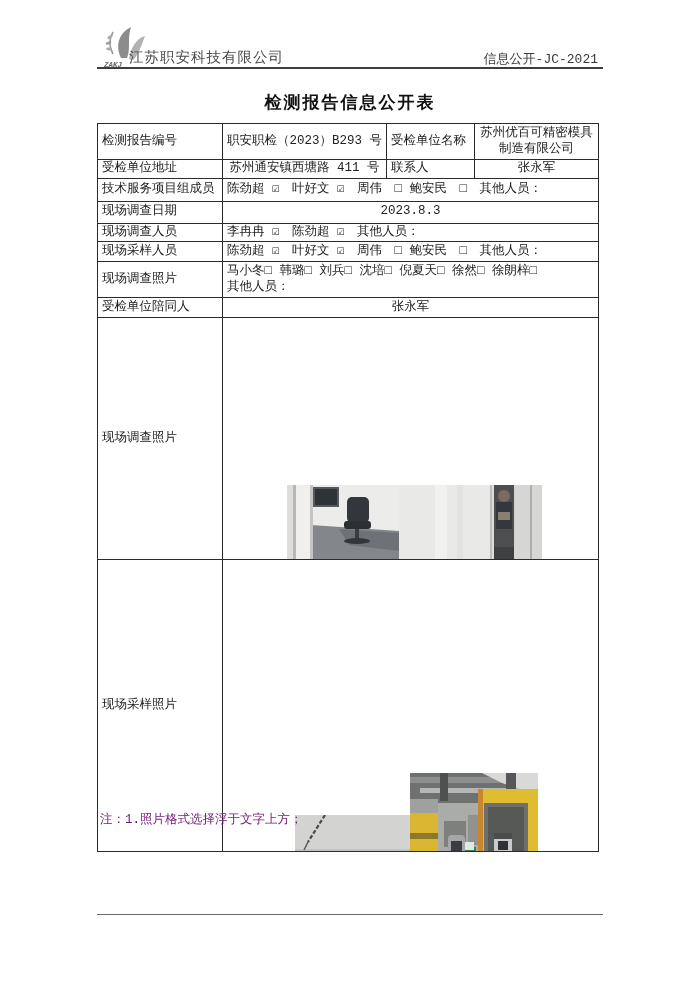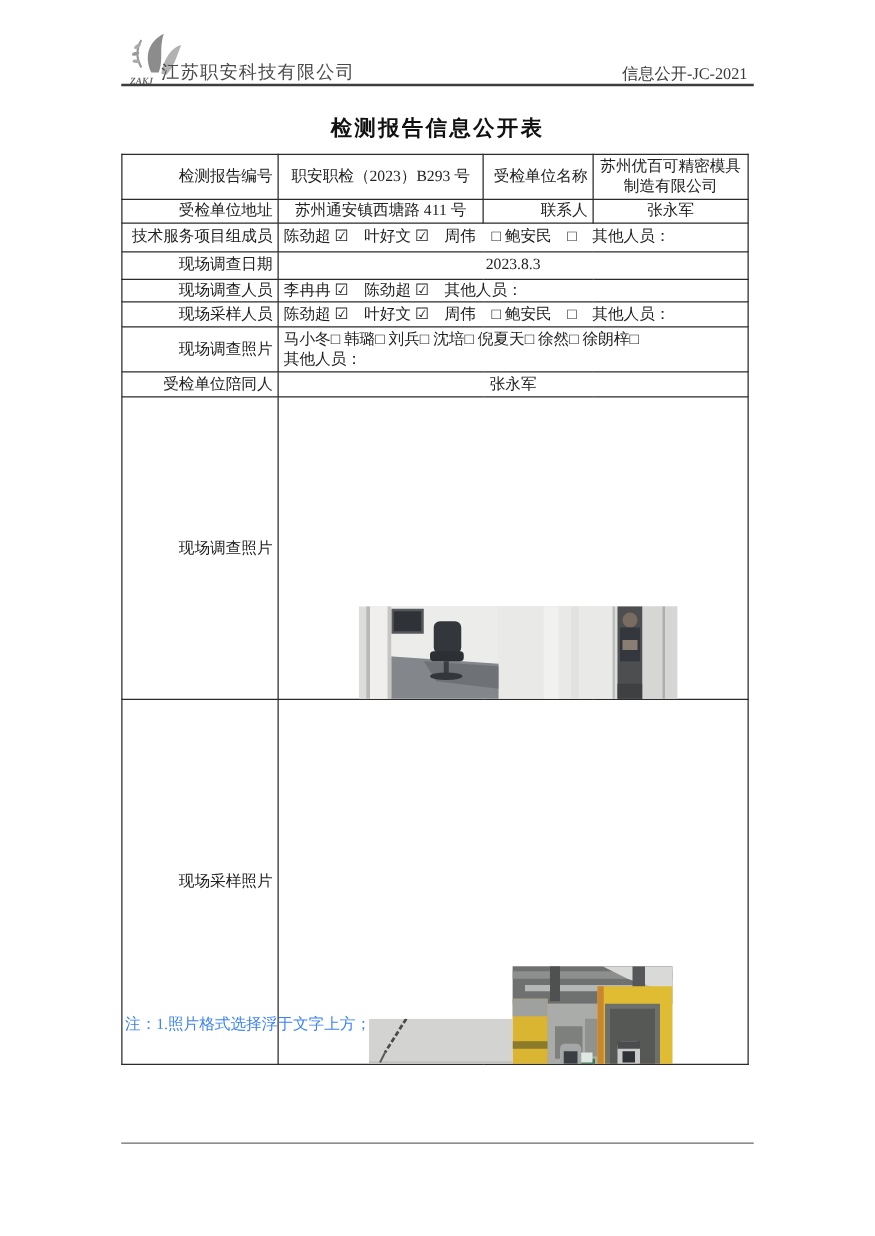--- a/index.html
+++ b/index.html
@@ -1,40 +1,40 @@
 <!DOCTYPE html>
 <html><head>
 <meta charset="utf-8">
 <style>
   html,body{margin:0;padding:0;background:#fff;}
   .sheet{
     position:relative;width:700px;height:989px;background:#ffffff;overflow:hidden;
-    font-family:Liberation Serif, serif;color:#1e1e1e;
+    font-family:Liberation Mono, monospace;color:#1e1e1e;
   }
   
   .logo{position:absolute;left:100px;top:25px;width:48px;height:44px;}
   .hdr-company{position:absolute;left:129px;top:48px;font-size:14.5px;color:#4a4a4a;letter-spacing:1px;}
   .hdr-code{position:absolute;left:448px;top:50px;width:150px;text-align:right;font-size:13px;color:#3a3a3a;}
   .hdr-rule{position:absolute;left:97px;top:67px;width:506px;height:2px;background:#3d3d3d;}
   
   .title{position:absolute;left:0;top:91px;width:700px;margin:0;text-align:center;
          font-size:17px;font-weight:bold;letter-spacing:2px;color:#111;}
   
   table.form{position:absolute;left:97px;top:123px;width:501px;border-collapse:collapse;table-layout:fixed;}
   table.form td{border:1px solid #2b2b2b;font-size:12.5px;line-height:1.25;padding:1px 4px;
                 vertical-align:middle;color:#222;overflow:hidden;}
-  td.lab-c{text-align:right;}
+  td.lab-c{text-align:left;}
   td.val-l{text-align:left;padding-left:7px;}
   td.val-c{text-align:center;}
   td.photo-cell{padding:0;position:relative;}
   .two-line span{display:block;text-align:center;}
   .photo-wrap{position:relative;width:100%;height:100%;}
   .ph{position:absolute;display:block;}
   
-  .note{position:absolute;left:100px;top:811px;font-size:12.5px;color:#3b82f6;}
+  .note{position:absolute;left:100px;top:811px;font-size:12.5px;color:#701a75;}
   .footer-rule{position:absolute;left:97px;top:914px;width:506px;height:1px;background:#6a6a6a;}
   .footer-text{position:absolute;left:0;top:919px;width:700px;text-align:center;
                font-size:11.5px;letter-spacing:4px;color:#3a3a3a;}
 </style>
 </head>
 <body>
 
 <div class="sheet">
 
   <div class="logo">

